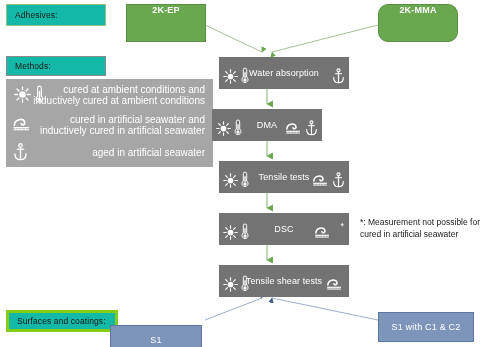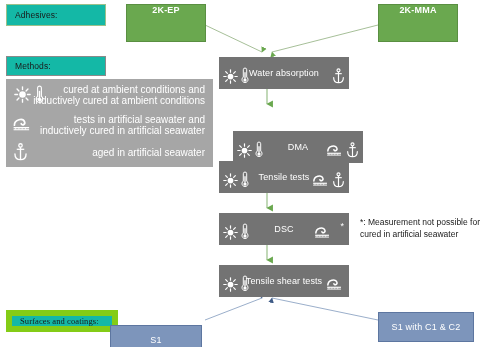--- a/index.html
+++ b/index.html
@@ -18,21 +18,21 @@
     background:#14b8a6;
     box-sizing:border-box;
     display:flex;align-items:center;
     padding-left:8px;
     font-size:8.5px;
     color:#1a1a1a;
     letter-spacing:0.1px;
   }
   .label-green{border:1px solid #9cc08a;}
   .label-gray{border:1px solid #8a8a8a;}
-  .label-blue{border:6px solid #84cc16;font-family:Liberation Serif, serif;}
+  .label-blue{border:3px solid #84cc16;}
 
   .adh-box{
     position:absolute;
     background:#6aa84f;
     border:1px solid #5a8f42;
     box-sizing:border-box;
     display:flex;align-items:flex-start;justify-content:center;
     color:#ffffff;font-size:9px;font-weight:bold;
     letter-spacing:0.2px;
   }
@@ -136,21 +136,21 @@
   </div>
 
   <div class="label-box label-blue" style="left:6px;top:310px;width:112px;height:22px;">
     <span>Surfaces and coatings:</span>
   </div>
 
   <div class="adh-box" style="left:126px;top:4px;width:80px;height:38px;">
     <span>2K-EP</span>
   </div>
 
-  <div class="adh-box" style="left:378px;top:4px;width:80px;height:38px;">
+  <div class="adh-box" style="left:378px;top:4px;width:80px;height:38px;border-radius:10px;">
     <span>2K-MMA</span>
   </div>
 
   <div class="legend-box" style="left:6px;top:79px;width:207px;height:88px;">
 
     <div class="legend-row" style="top:4px;height:26px;">
       <span class="legend-icons" style="top:2px;">
         <span class="ico">
           <svg width="17" height="17" viewBox="0 0 24 24">
             <circle cx="12" cy="12" r="4.6" fill="#ffffff"></circle>
@@ -190,21 +190,21 @@
             <g stroke="#ffffff" stroke-width="0.9">
               <line x1="4" y1="15.5" x2="4" y2="18"></line>
               <line x1="8" y1="15.5" x2="8" y2="18"></line>
               <line x1="12" y1="15.5" x2="12" y2="18"></line>
               <line x1="16" y1="15.5" x2="16" y2="18"></line>
             </g>
           </svg>
         </span>
       </span>
       <span class="legend-text" style="top:1px;">
-        <span>tests in artificial seawater and</span><br>
+        <span>cured in artificial seawater and</span><br>
         <span>inductively cured in artificial seawater</span>
       </span>
     </div>
 
     <div class="legend-row" style="top:64px;height:20px;padding-left:39px;">
       <span class="legend-icons" style="top:0px;left:7px;">
         <span class="ico">
           <svg width="15" height="18" viewBox="0 0 20 24">
             <circle cx="10" cy="3.3" r="2.3" fill="none" stroke="#ffffff" stroke-width="1.7"></circle>
             <line x1="10" y1="5.6" x2="10" y2="21.5" stroke="#ffffff" stroke-width="1.8"></line>
@@ -250,21 +250,21 @@
         <svg width="13" height="16" viewBox="0 0 20 24">
           <circle cx="10" cy="3.3" r="2.3" fill="none" stroke="#ffffff" stroke-width="1.7"></circle>
           <line x1="10" y1="5.6" x2="10" y2="21.5" stroke="#ffffff" stroke-width="1.8"></line>
           <line x1="5" y1="8.4" x2="15" y2="8.4" stroke="#ffffff" stroke-width="1.7"></line>
           <path d="M2.6 14.5 C2.6 20.3 6.4 22.2 10 22.2 C13.6 22.2 17.4 20.3 17.4 14.5" fill="none" stroke="#ffffff" stroke-width="1.8" stroke-linecap="round"></path>
         </svg>
       </span>
     </div>
   </div>
 
-  <div class="flow-box" style="left:233px;top:109px;width:130px;height:32px;margin-top:22px;">
+  <div class="flow-box" style="left:212px;top:109px;width:110px;height:32px;">
     <div class="flow-title">DMA</div>
     <div class="icon-left">
       <span class="ico">
         <svg width="15" height="15" viewBox="0 0 24 24">
           <circle cx="12" cy="12" r="4.6" fill="#ffffff"></circle>
           <g stroke="#ffffff" stroke-width="1.9" stroke-linecap="round">
             <line x1="12" y1="1.2" x2="12" y2="5"></line>
               <line x1="12" y1="19" x2="12" y2="22.8"></line>
             <line x1="1.2" y1="12" x2="5" y2="12"></line>
               <line x1="19" y1="12" x2="22.8" y2="12"></line>

